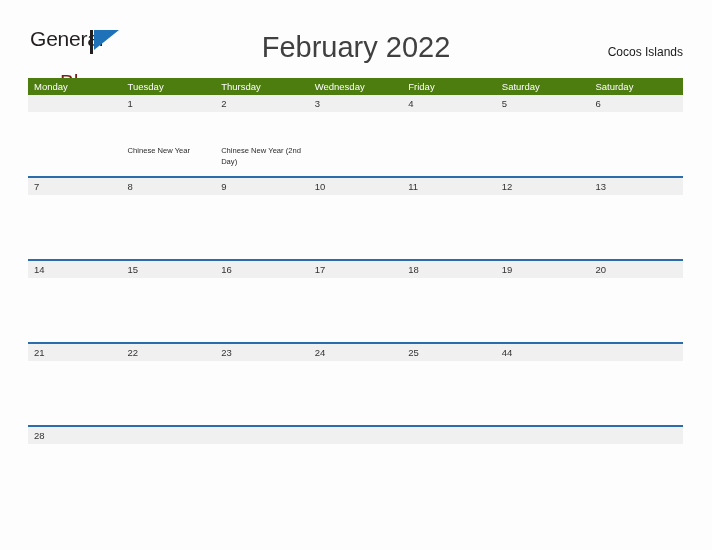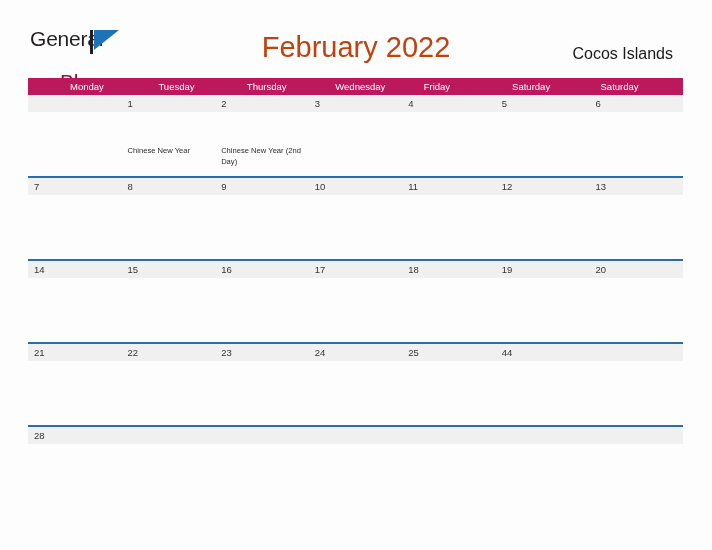--- a/index.html
+++ b/index.html
@@ -58,46 +58,45 @@
   }
 
   .cal-title {
     position: absolute;
     left: 0;
     right: 0;
     top: 31px;
     text-align: center;
     font-size: 29px;
     font-weight: normal;
-    color: #c2410c;
+    color: #404040;
     letter-spacing: 0px;
   }
 
   .cal-location {
     position: absolute;
-    right: 39px;
+    right: 29px;
     top: 45px;
-    font-size: 16px;
+    font-size: 12px;
     color: #1a1a1a;
     white-space: nowrap;
   }
 
   
   .calendar {
     position: absolute;
     left: 28px;
     top: 78px;
     width: 655px;
   }
 
   .weekday-header {
     display: flex;
-    background: #be185d;
+    background: #4d7c0f;
     height: 17px;
-    padding-left: 36px;
   }
   .weekday-cell {
     width: 93.57px;
     color: #ffffff;
     font-size: 9.5px;
     line-height: 17px;
     padding-left: 6px;
     box-sizing: border-box;
     white-space: nowrap;
   }

